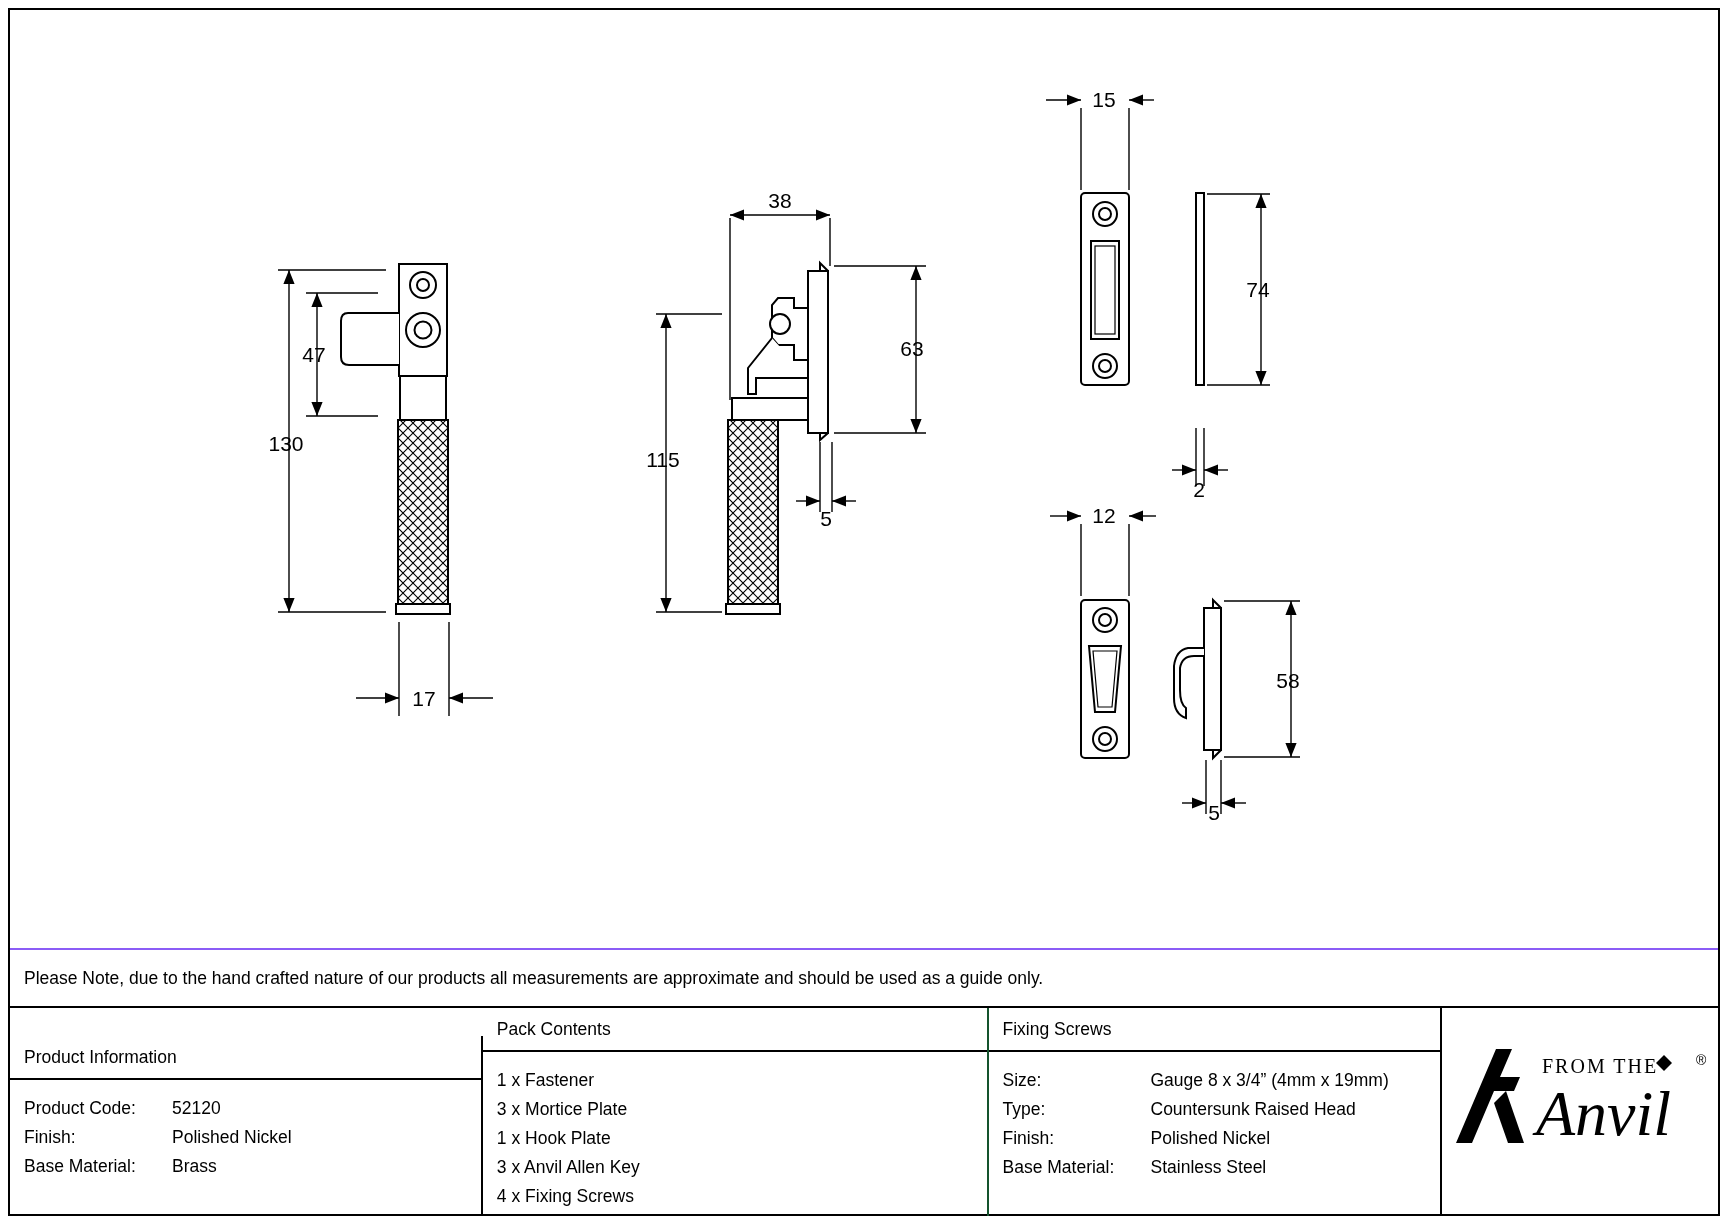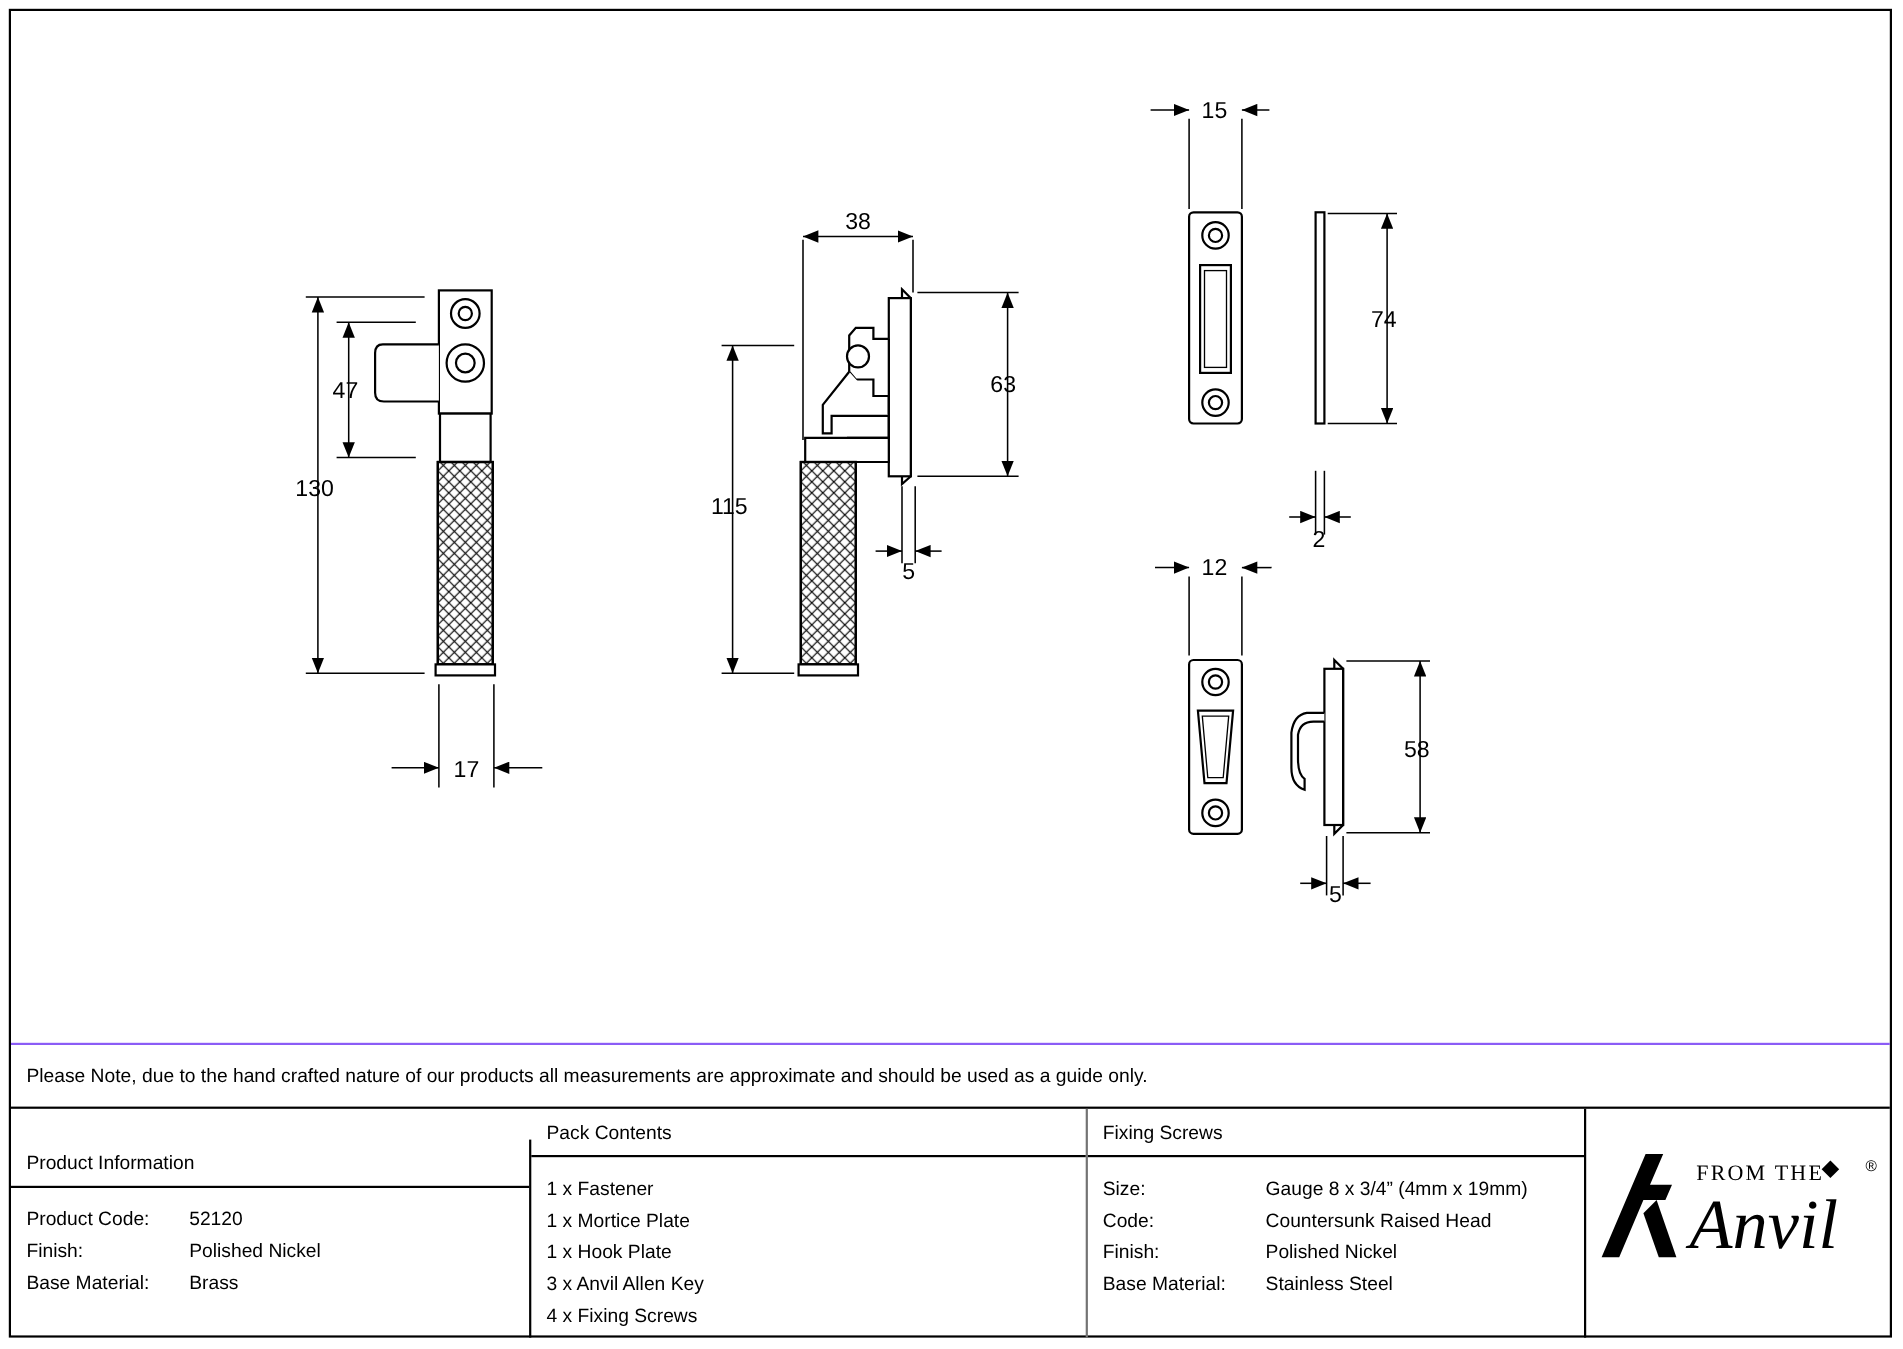--- a/index.html
+++ b/index.html
@@ -6,21 +6,21 @@
   body{width:1730px;height:1226px;font-family:"Liberation Sans",sans-serif;color:#000;}
   .sheet{position:relative;width:1730px;height:1226px;box-sizing:border-box;}
   .frame{position:absolute;left:8px;top:8px;width:1712px;height:1208px;border:2px solid #000;box-sizing:border-box;}
   .drawing{position:absolute;left:8px;top:8px;width:1712px;height:940px;}
   svg{display:block;}
   .note{position:absolute;left:10px;top:948px;width:1708px;height:58px;border-top:2px solid #8b5cf6;box-sizing:border-box;display:flex;align-items:center;}
   .note span{padding-left:14px;font-size:17.5px;}
   .tables{position:absolute;left:10px;top:1006px;width:1708px;height:210px;border-top:2px solid #000;box-sizing:border-box;display:flex;}
   .col{box-sizing:border-box;position:relative;}
   .col.c1{width:490px;border-right:2px solid #000;margin-top:28px;}
-  .col.c2{width:524px;border-right:2px solid #737373;}
+  .col.c2{width:524px;border-right:2px solid #14532d;}
   .col.c3{width:470px;border-right:2px solid #000;}
   .col.c4{width:286px;}
   .colhead{height:44px;border-bottom:2px solid #000;display:flex;align-items:center;padding-left:14px;font-size:17.5px;box-sizing:border-box;}
   .colbody{padding:14px 14px 0 14px;font-size:17.5px;}
   .row{display:flex;line-height:29px;}
   .row .k{width:148px;flex:0 0 148px;}
   .row .v{flex:1;}
   .packline{line-height:29px;}
   .logo{position:absolute;left:0;top:0;width:286px;height:166px;display:flex;align-items:center;justify-content:center;text-align:center;}
   .logo svg{width:270px;height:120px;}
@@ -235,36 +235,36 @@
           <div class="k">Base Material:</div>
           <div class="v">Brass</div>
         </div>
       </div>
     </div>
 
     <div class="col c2">
       <div class="colhead">Pack Contents</div>
       <div class="colbody">
         <div class="packline">1 x Fastener</div>
-        <div class="packline">1 x Mortice Plate</div>
+        <div class="packline">3 x Mortice Plate</div>
         <div class="packline">1 x Hook Plate</div>
         <div class="packline">3 x Anvil Allen Key</div>
         <div class="packline">4 x Fixing Screws</div>
       </div>
     </div>
 
     <div class="col c3">
       <div class="colhead">Fixing Screws</div>
       <div class="colbody">
         <div class="row">
           <div class="k">Size:</div>
           <div class="v">Gauge 8 x 3/4” (4mm x 19mm)</div>
         </div>
         <div class="row">
-          <div class="k">Code:</div>
+          <div class="k">Type:</div>
           <div class="v">Countersunk Raised Head</div>
         </div>
         <div class="row">
           <div class="k">Finish:</div>
           <div class="v">Polished Nickel</div>
         </div>
         <div class="row">
           <div class="k">Base Material:</div>
           <div class="v">Stainless Steel</div>
         </div>

